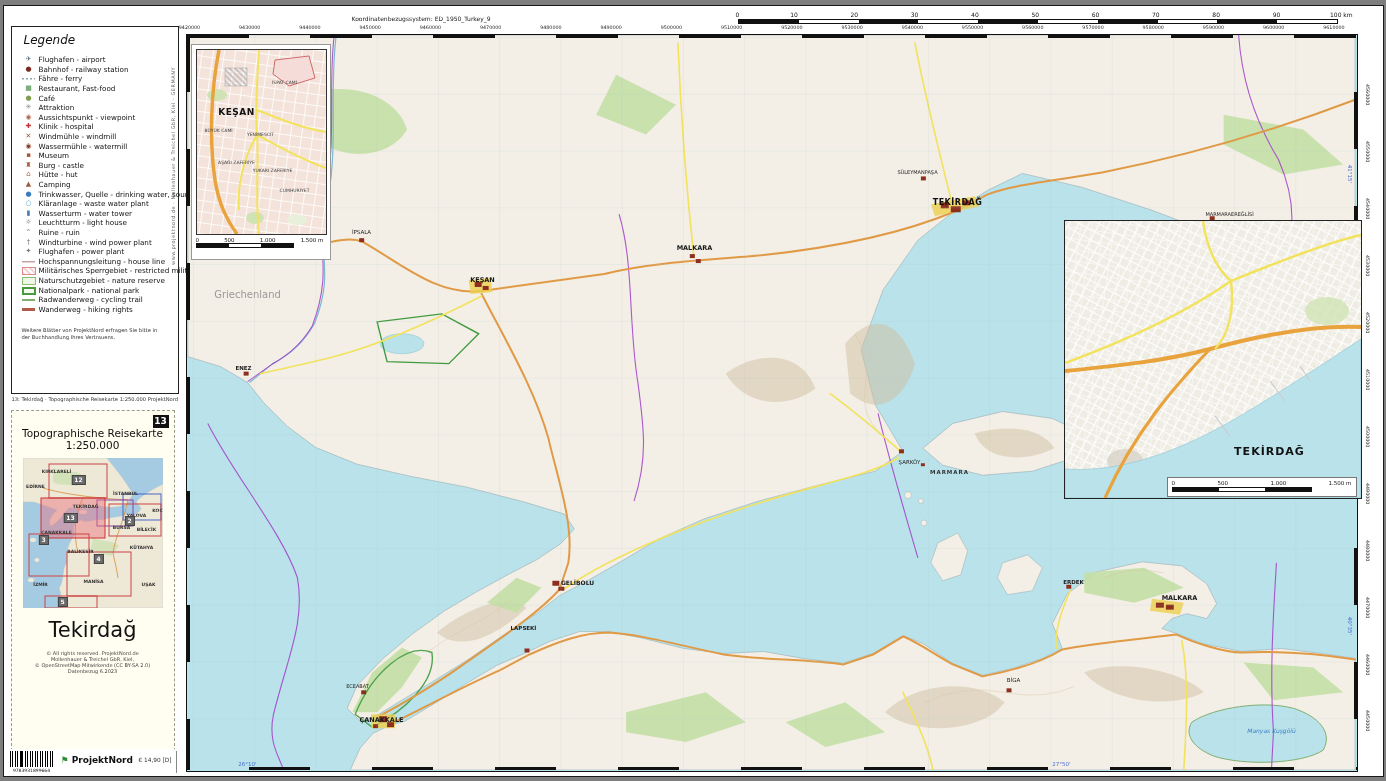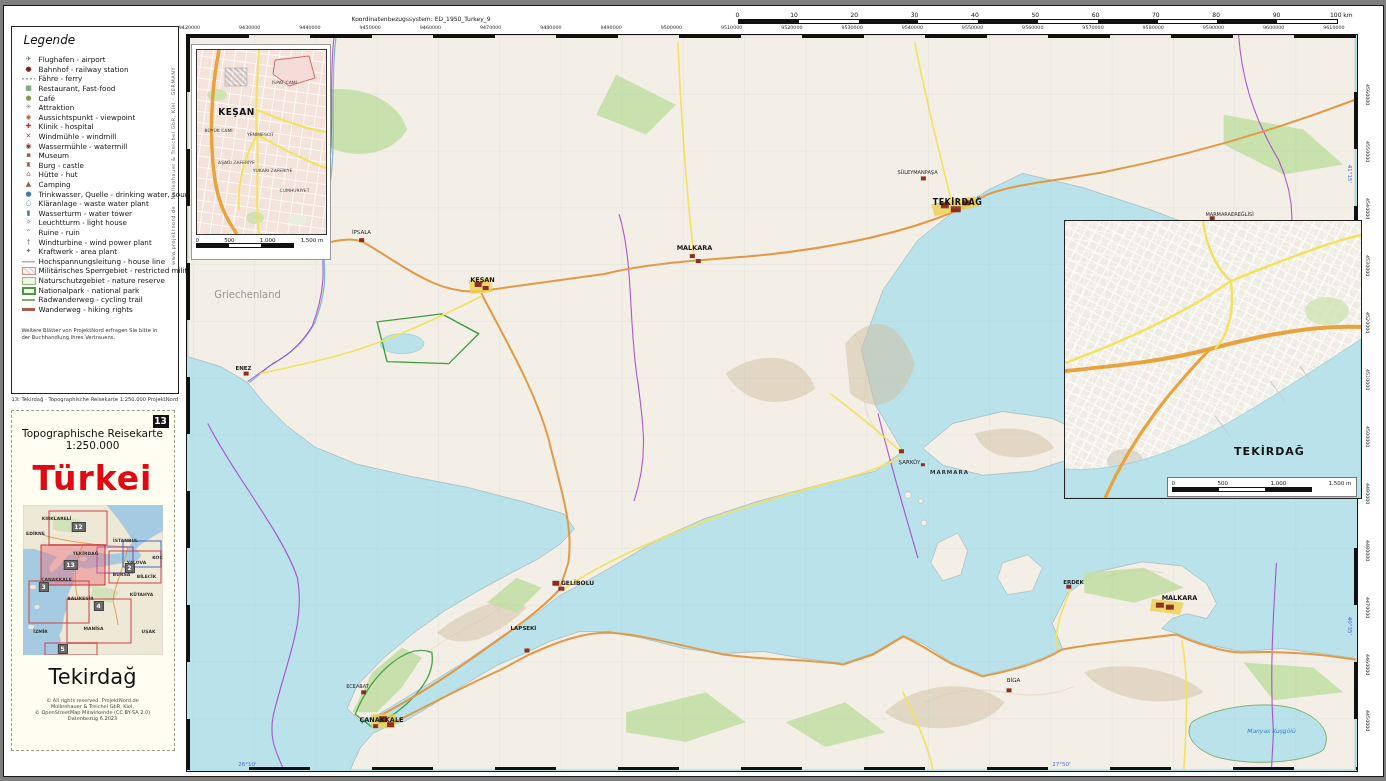--- a/index.html
+++ b/index.html
@@ -181,21 +181,21 @@
             <span class="lg-tx">Ruine - ruin</span>
           </div>
 
           <div class="lg-row">
             <span class="lg-sw" style="color:#777777">†</span>
             <span class="lg-tx">Windturbine - wind power plant</span>
           </div>
 
           <div class="lg-row">
             <span class="lg-sw" style="color:#777777">✦</span>
-            <span class="lg-tx">Kraftwerk - area plant</span>
+            <span class="lg-tx">Flughafen - power plant</span>
           </div>
 
           <div class="lg-row">
             <span class="lg-sw" style="background:linear-gradient(#c9a2a2 0 0) center/13px 1.5px no-repeat"></span>
             <span class="lg-tx">Hochspannungsleitung - house line</span>
           </div>
 
           <div class="lg-row">
             <span class="lg-sw" style="width:13px;height:8px;border:1px solid #e08a8a;background:repeating-linear-gradient(45deg,#f4d8d8 0 2px,#ffffff 2px 4px);margin-top:1px"></span>
             <span class="lg-tx">Militärisches Sperrgebiet - restricted military area</span>
@@ -223,21 +223,20 @@
         </div>
       <div id="legend-note">Weitere Blätter von ProjektNord erfragen Sie bitte in der Buchhandlung Ihres Vertrauens.</div>
       <div id="legend-side">www.projektnord.de · Mollenhauer &amp; Treichel GbR, Kiel - GERMANY</div>
     </div>
     <div id="legend-footer">13: Tekirdağ - Topographische Reisekarte 1:250.000 ProjektNord</div>
 
     <div id="cover">
       <div id="cover-badge">13</div>
       <div id="cover-series">Topographische Reisekarte</div>
       <div id="cover-scale">1:250.000</div>
-      <div id="cover-country">Türkei</div>
       <div id="minimap">
         <svg width="140" height="150" viewBox="0 0 140 150">
           <rect width="140" height="150" fill="#a5cbe2"></rect>
           <path d="M0,0 H84 C92,10 102,22 110,36 L104,46 C96,50 86,50 76,48 C66,52 56,50 46,50 C40,56 36,64 28,68 C24,64 28,58 34,52 C28,50 18,46 10,44 L0,44 Z" fill="#eee8d6" stroke="#b8c4c8" stroke-width="0.5"></path>
           <path d="M140,26 C128,32 118,38 113,44 L118,50 C116,56 110,58 104,56 C96,60 88,58 80,62 C72,60 64,66 58,62 C52,64 48,70 52,76 C46,84 42,94 44,104 C38,112 42,122 36,130 C40,140 36,146 40,150 L140,150 Z" fill="#eee8d6" stroke="#b8c4c8" stroke-width="0.5"></path>
           <ellipse cx="60" cy="54" rx="4" ry="2" fill="#eee8d6"></ellipse>
           <ellipse cx="10" cy="82" rx="3" ry="2" fill="#eee8d6"></ellipse>
           <ellipse cx="14" cy="102" rx="2.5" ry="2" fill="#eee8d6"></ellipse>
           <ellipse cx="8" cy="122" rx="3" ry="2" fill="#eee8d6"></ellipse>
           <path d="M30,10 C40,14 50,12 58,16 L54,28 C44,26 36,28 30,24 Z" fill="#c9dfae" opacity=".7"></path>
@@ -288,20 +287,27 @@
       <div id="cover-title">Tekirdağ</div>
       <div id="cover-copy">
 
       <div>© All rights reserved. ProjektNord.de</div>
           <div>Mollenhauer &amp; Treichel GbR, Kiel,</div>
           <div>© OpenStreetMap Mitwirkende (CC BY-SA 2.0)</div>
           <div>Datenbezug 6.2023</div>
         </div>
     </div>
 
+    <div id="footer-bar">
+      <div id="barcode"></div>
+      <div id="barcode-num">9783931899664</div>
+      <div id="brand"><span class="flag">⚑ </span><span>ProjektNord</span></div>
+      <div id="price">€ 14,90 [D]</div>
+      <div id="footer-sep"></div>
+    </div>
   </div>
 
   <div id="crs">Koordinatenbezugssystem: ED_1950_Turkey_9</div>
   <div id="scalebar">
     <div id="scalebar-labels">
 
     <span>0</span>
         <span>10</span>
         <span>20</span>
         <span>30</span>

